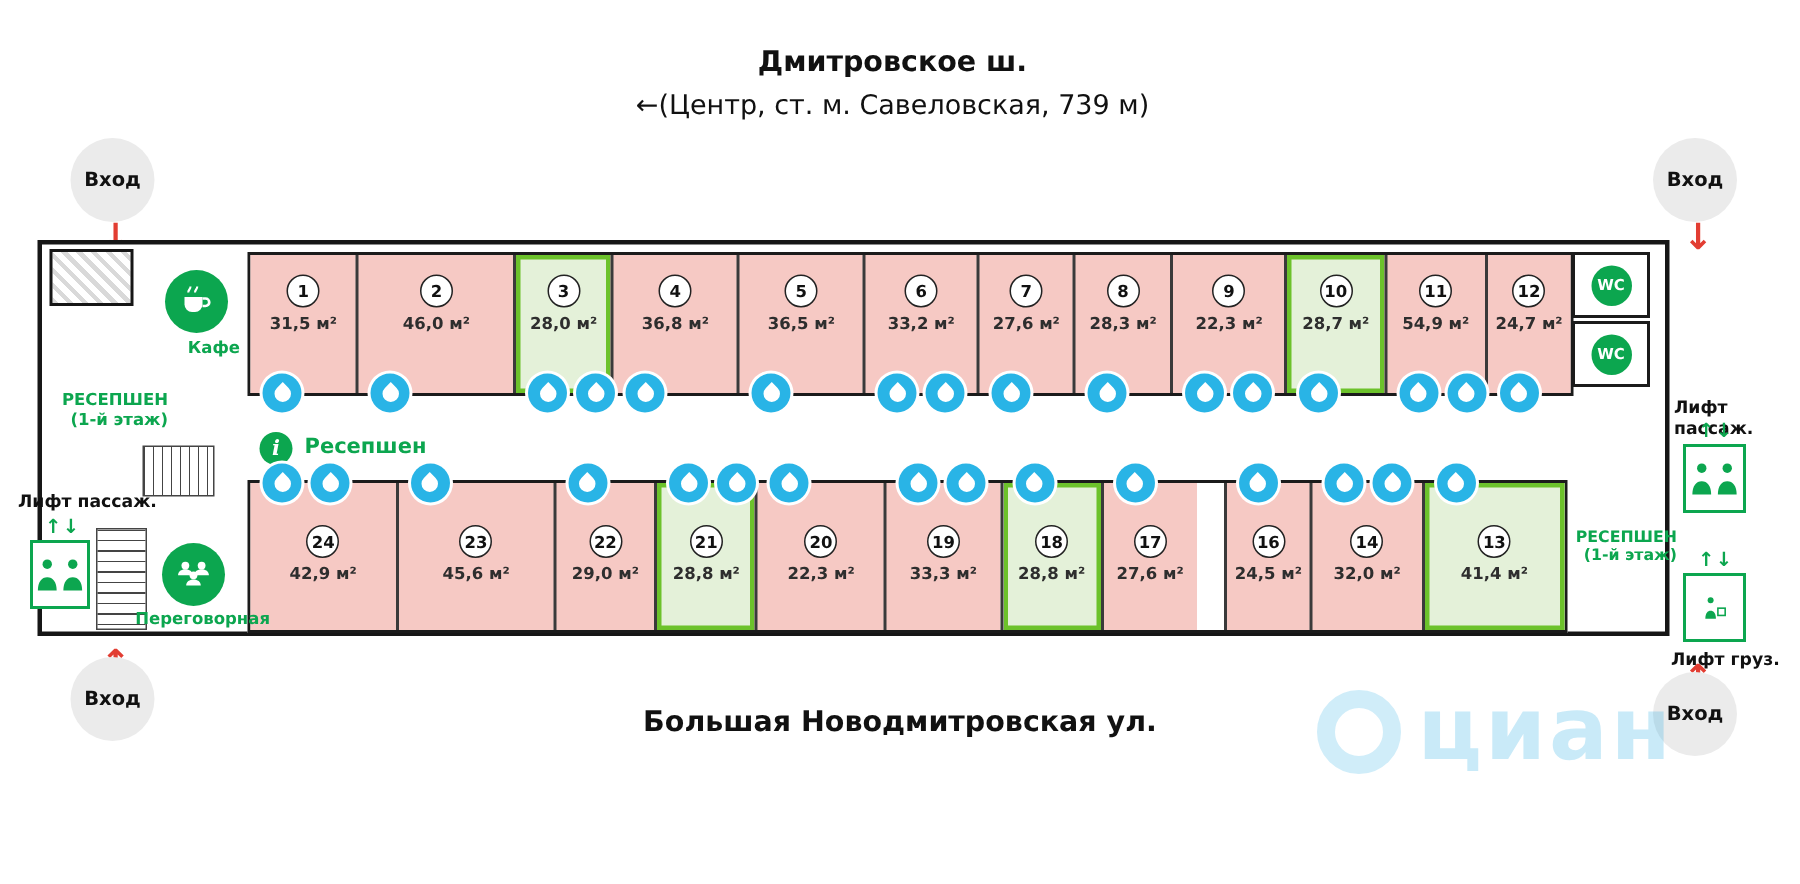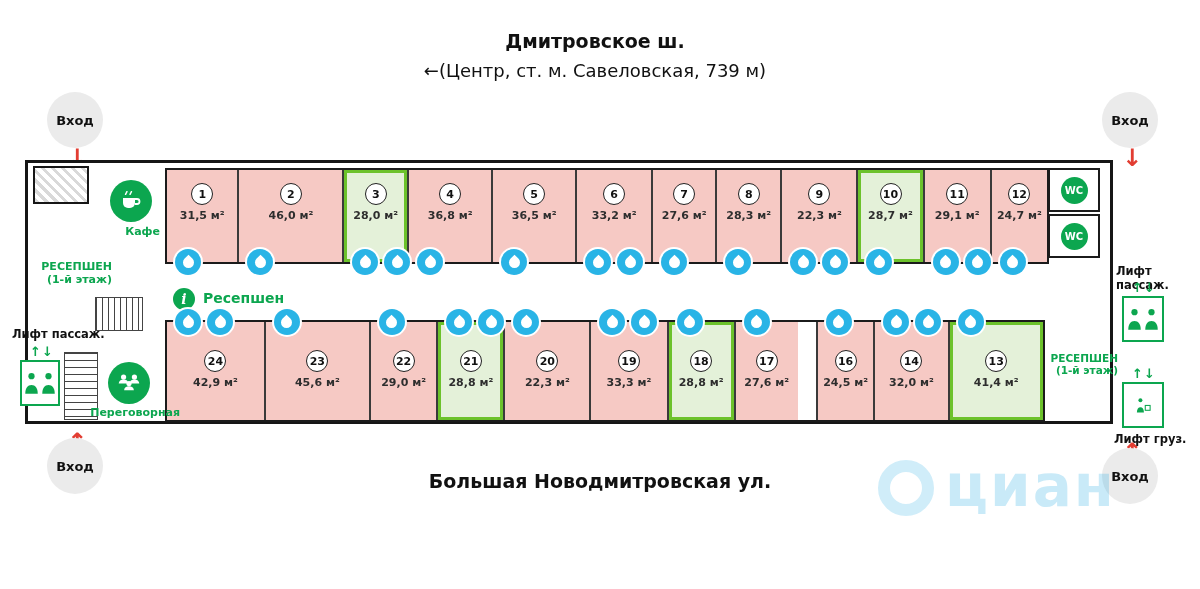--- a/index.html
+++ b/index.html
@@ -183,21 +183,21 @@
         <span class="room-num">10</span>
         <span class="room-area">28,7 м²</span>
         <span class="drops">
           <span class="drop">
             <span class="dg"></span>
           </span>
         </span>
       </div>
       <div class="room" style="flex: 29.1 1 0px;">
         <span class="room-num">11</span>
-        <span class="room-area">29,1 м²</span>
+        <span class="room-area">54,9 м²</span>
         <span class="drops">
           <span class="drop">
             <span class="dg"></span>
           </span>
           <span class="drop">
             <span class="dg"></span>
           </span>
         </span>
       </div>
       <div class="room" style="flex: 24.7 1 0px;">

